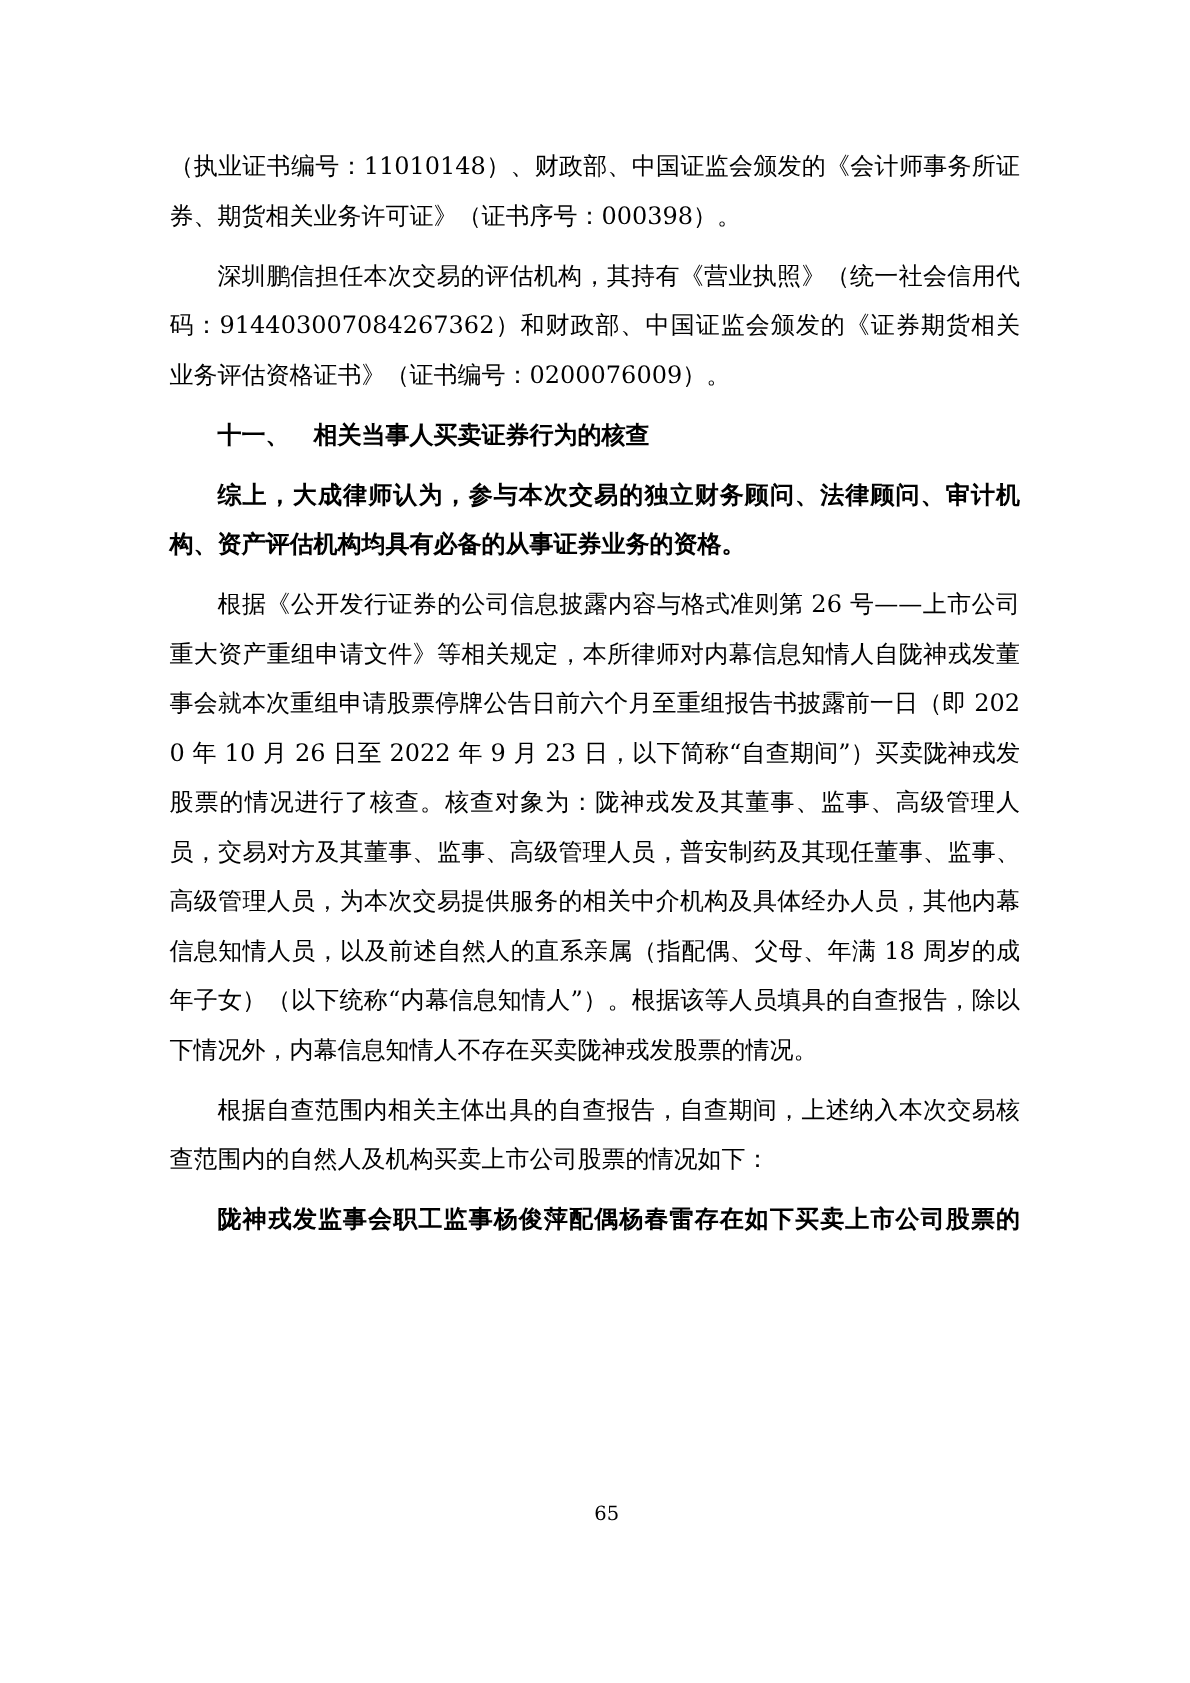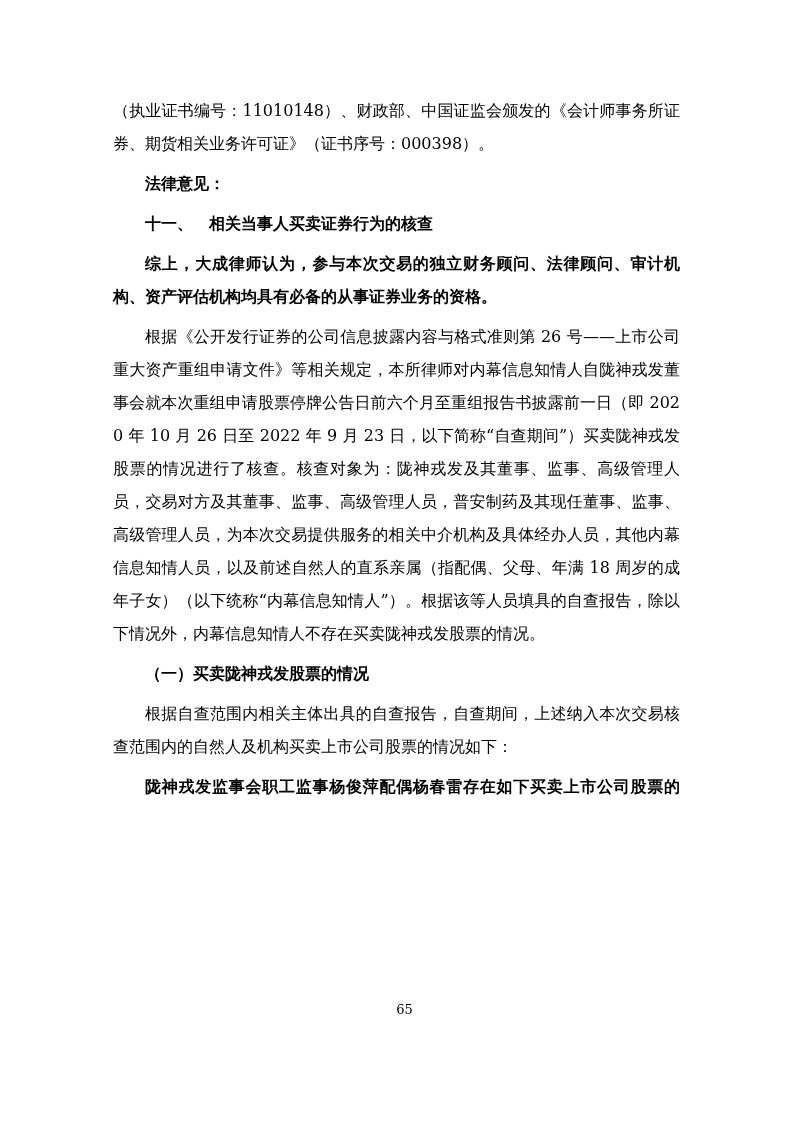--- a/index.html
+++ b/index.html
@@ -53,22 +53,21 @@
     line-height: 16px;
     color: #000000;
   }
 </style>
 </head>
 <body>
 
 <div class="page">
   <div class="content">
     <p class="block">（执业证书编号：11010148）、财政部、中国证监会颁发的《会计师事务所证券、期货相关业务许可证》（证书序号：000398）。</p>
-    <p class="block indent bold">法律意见：</p>
+    <p class="block indent">深圳鹏信担任本次交易的评估机构，其持有《营业执照》（统一社会信用代码：914403007084267362）和财政部、中国证监会颁发的《证券期货相关业务评估资格证书》（证书编号：0200076009）。</p>
     <p class="block indent bold">十一、　相关当事人买卖证券行为的核查</p>
     <p class="block indent bold">综上，大成律师认为，参与本次交易的独立财务顾问、法律顾问、审计机构、资产评估机构均具有必备的从事证券业务的资格。</p>
     <p class="block indent">根据《公开发行证券的公司信息披露内容与格式准则第 26 号——上市公司重大资产重组申请文件》等相关规定，本所律师对内幕信息知情人自陇神戎发董事会就本次重组申请股票停牌公告日前六个月至重组报告书披露前一日（即 2020 年 10 月 26 日至 2022 年 9 月 23 日，以下简称“自查期间”）买卖陇神戎发股票的情况进行了核查。核查对象为：陇神戎发及其董事、监事、高级管理人员，交易对方及其董事、监事、高级管理人员，普安制药及其现任董事、监事、高级管理人员，为本次交易提供服务的相关中介机构及具体经办人员，其他内幕信息知情人员，以及前述自然人的直系亲属（指配偶、父母、年满 18 周岁的成年子女）（以下统称“内幕信息知情人”）。根据该等人员填具的自查报告，除以下情况外，内幕信息知情人不存在买卖陇神戎发股票的情况。</p>
-    <p class="block indent bold">（一）买卖陇神戎发股票的情况</p>
     <p class="block indent">根据自查范围内相关主体出具的自查报告，自查期间，上述纳入本次交易核查范围内的自然人及机构买卖上市公司股票的情况如下：</p>
     <p class="block indent fill">陇神戎发监事会职工监事杨俊萍配偶杨春雷存在如下买卖上市公司股票的</p>
   </div>
   <div class="page-number">65</div>
 </div>
 
 </body></html>

